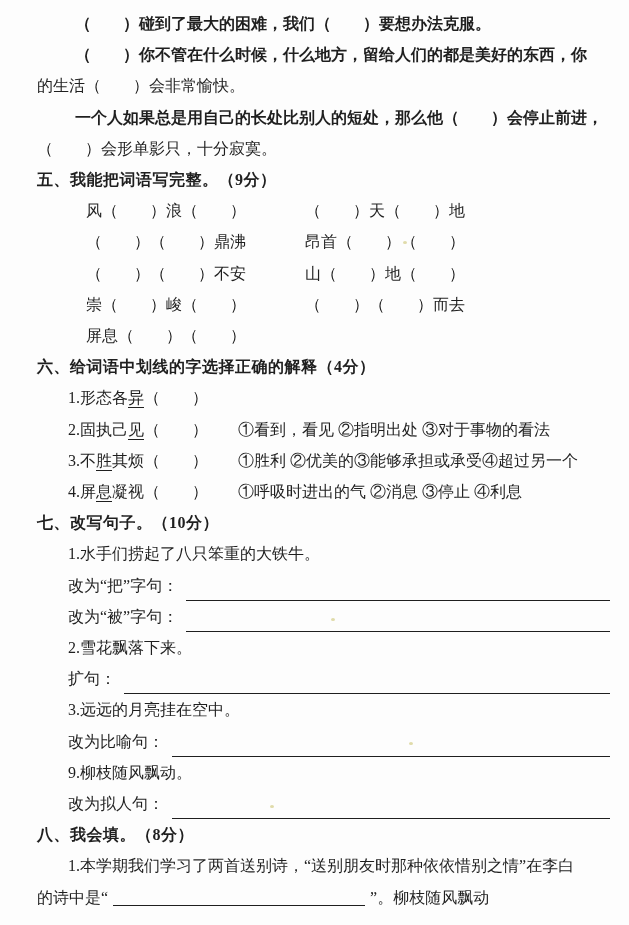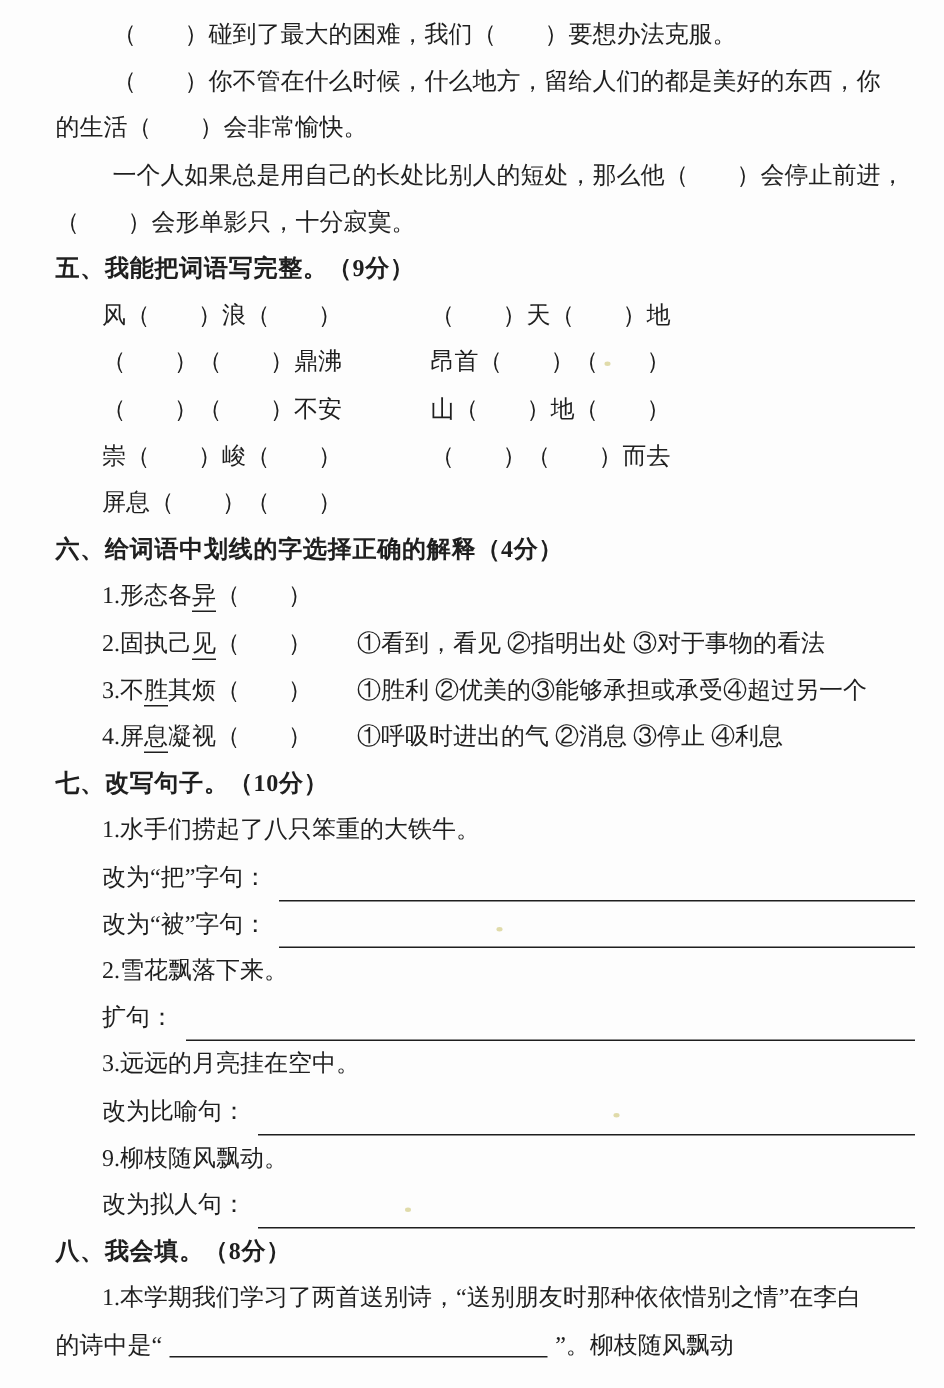--- a/index.html
+++ b/index.html
@@ -6,26 +6,26 @@
   body {
     width:629px; height:925px;
     background:#fdfdfd; color:#1f1f1f;
     font-family:"Liberation Serif","DejaVu Serif",serif;
     font-size:16px; line-height:31.2px;
     -webkit-font-smoothing:antialiased;
   }
   .page { position:relative; width:629px; height:925px; box-sizing:border-box;
           padding:8px 0 0 37px; overflow:hidden; }
   .line { white-space:nowrap; }
-  .indent  { padding-left:38px; }
+  .indent  { padding-left:38px;font-weight:bold; }
   .ind31   { padding-left:31px; }
   .sec-title { font-weight:700; letter-spacing:.5px; }
   
   .s5row { display:flex; padding-left:31px; white-space:nowrap; }
-  .s5row .c1 { width:219px; flex-shrink:0; }
+  .s5row .c1 { width:219px; flex-shrink:0;margin-left:18px; }
   
   .s6row { display:flex; padding-left:31px; white-space:nowrap;align-items:flex-end; }
   .s6row .term { width:170px; flex-shrink:0; }
   .u { border-bottom:1px solid #1f1f1f; padding-bottom:1px; }
   
   .ansrow { display:flex; align-items:flex-end; padding-left:31px; padding-right:19px; }
   .ansrow .prompt { flex-shrink:0; white-space:nowrap; }
   .ansrow .blank { flex:1; height:23px; border-bottom:1px solid #1f1f1f; margin-left:8px; }
   
   .blank-inline { display:inline-block; width:252px; height:12px;

